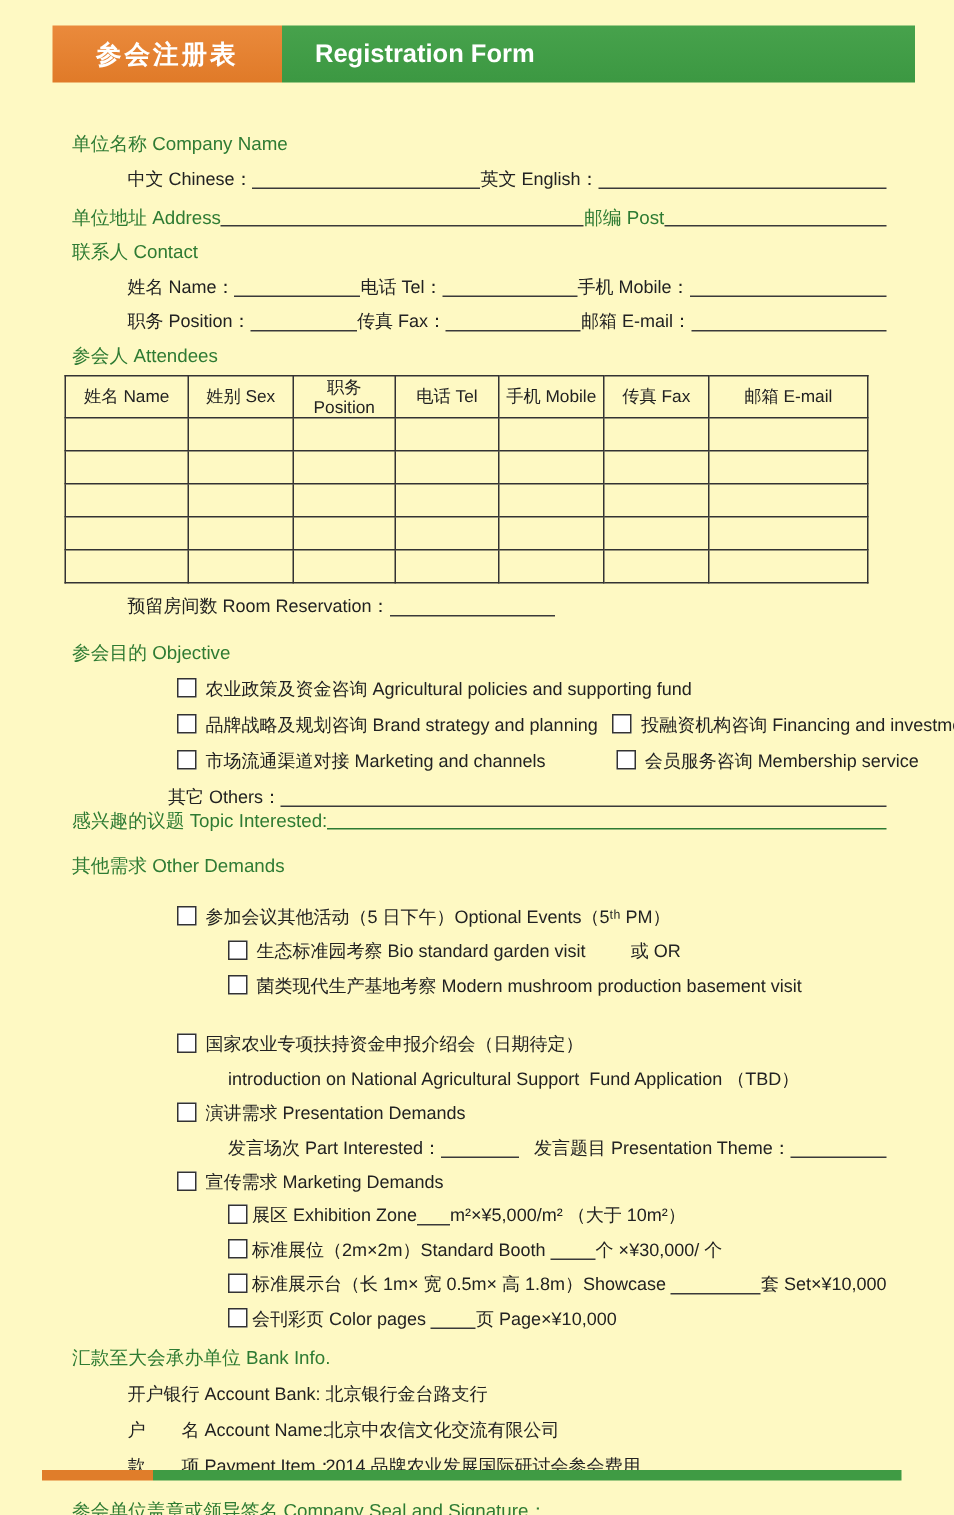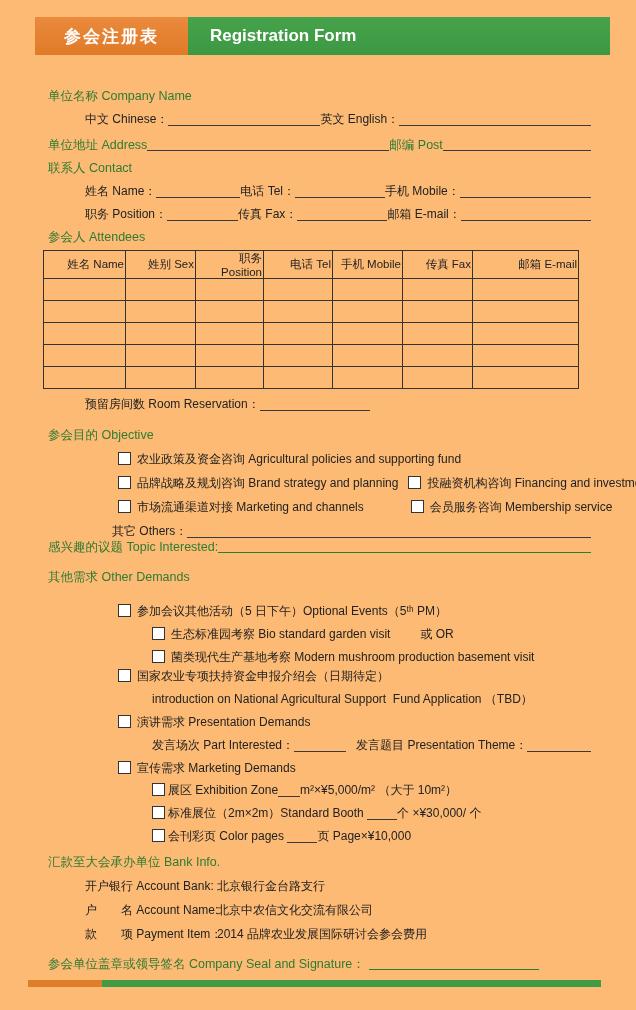--- a/index.html
+++ b/index.html
@@ -1,17 +1,17 @@
 <!DOCTYPE html>
 <html><head>
 <meta charset="utf-8">
 <style>
   html,body{margin:0;padding:0;background:#e8e8e8;}
   .page{
-    position:relative;width:636px;height:1010px;background:#fdba74;
+    position:relative;width:636px;height:1010px;background:#fef9c3;
     font-family:"Liberation Sans","DejaVu Sans",sans-serif;color:#222;
     margin:0 auto;overflow:hidden;
   }
   
   .topbar{position:absolute;top:17px;left:35px;right:26px;height:38px;display:flex;}
   .topbar .zh{
     width:153px;background:linear-gradient(180deg,#ea8a3c,#e07a28);
     color:#fff;font-size:17px;font-weight:bold;letter-spacing:2px;
     display:flex;align-items:center;justify-content:center;
   }
@@ -34,21 +34,21 @@
   }
   .cb.tight{margin-right:3px;}
   .ind1{margin-left:37px;}   
   .ind2{margin-left:64px;}   
   .ind3{margin-left:70px;}   
   .ind4{margin-left:104px;}  
   
   table.att{border-collapse:collapse;table-layout:fixed;width:535px;margin-top:5px;margin-left:-5px;}
   table.att th,table.att td{border:1px solid #333;font-weight:normal;}
   table.att{border:1.5px solid #333;}
-  table.att th{font-size:11.5px;height:16px;padding:0 1px;text-align:right;}
+  table.att th{font-size:11.5px;height:16px;padding:0 1px;text-align:center;}
   table.att td{height:19px;}
   
   .bank-label{display:inline-block;width:132px;}
   
   .botbar{position:absolute;top:980px;left:28px;height:7px;display:flex;width:573px;}
   .botbar .o{width:74px;background:#e07d2a;}
   .botbar .g{flex:1;background:#3f9b44;}
 </style>
 </head>
 <body>
@@ -204,21 +204,21 @@
     </div>
     <div class="row ind4" style="margin-top:8px">
       <span class="cb"></span>
       <span>生态标准园考察 Bio standard garden visit</span>
       <span style="margin-left:30px">或 OR</span>
     </div>
     <div class="row ind4" style="margin-top:8px">
       <span class="cb"></span>
       <span>菌类现代生产基地考察 Modern mushroom production basement visit</span>
     </div>
-    <div class="row ind3" style="margin-top:4px">
+    <div class="row ind3" style="margin-top:24px">
       <span class="cb"></span>
       <span>国家农业专项扶持资金申报介绍会（日期待定）</span>
     </div>
     <div class="row ind4" style="margin-top:8px">
       <span>introduction on National Agricultural Support  Fund Application （TBD）</span>
     </div>
     <div class="row ind3" style="margin-top:8px">
       <span class="cb"></span>
       <span>演讲需求 Presentation Demands</span>
     </div>
@@ -236,20 +236,26 @@
       <span class="cb tight"></span>
       <span>展区 Exhibition Zone</span>
       <span class="blank" style="width:22px"></span>
       <span>m²×¥5,000/m² （大于 10m²）</span>
     </div>
     <div class="row ind4" style="margin-top:8px">
       <span class="cb tight"></span>
       <span>标准展位（2m×2m）Standard Booth </span>
       <span class="blank" style="width:30px"></span>
       <span>个 ×¥30,000/ 个</span>
+    </div>
+    <div class="row ind4" style="margin-top:8px">
+      <span class="cb tight"></span>
+      <span>标准展示台（长 1m× 宽 0.5m× 高 1.8m）Showcase </span>
+      <span class="blank" style="width:70px"></span>
+      <span>套 Set×¥10,000</span>
     </div>
     <div class="row ind4" style="margin-top:8px">
       <span class="cb tight"></span>
       <span>会刊彩页 Color pages </span>
       <span class="blank" style="width:30px"></span>
       <span>页 Page×¥10,000</span>
     </div>
 
     <h3 class="sec" style="margin-top:10px">汇款至大会承办单位 Bank Info.</h3>
     <div class="row ind1" style="margin-top:9px">

